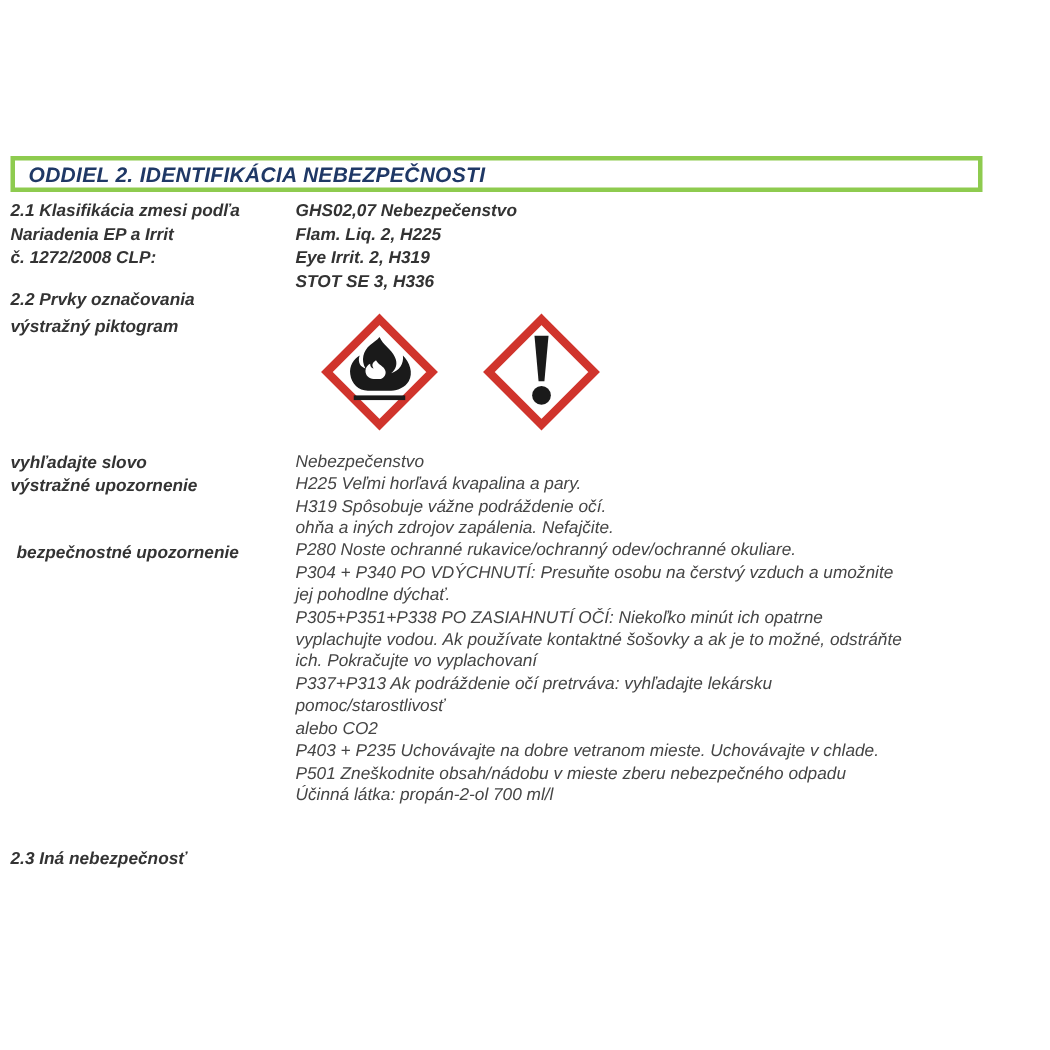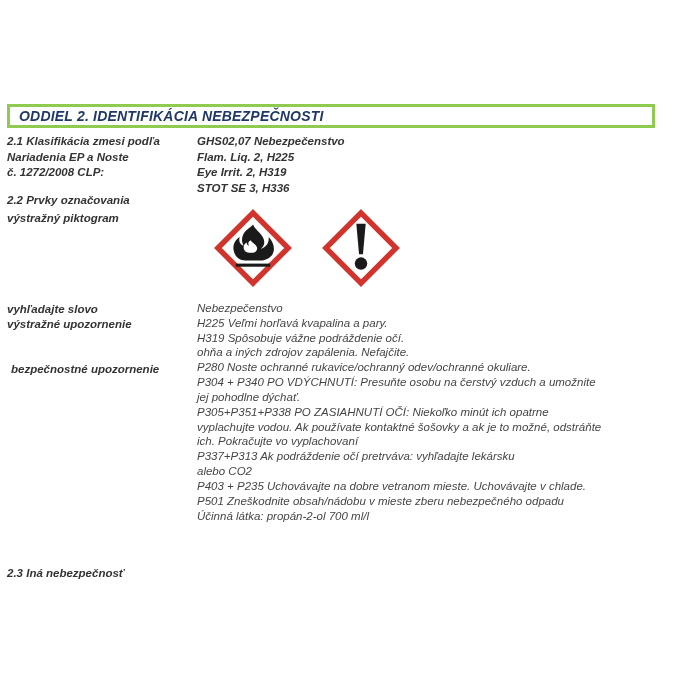--- a/index.html
+++ b/index.html
@@ -40,21 +40,21 @@
 </head>
 <body>
 
 <div class="page">
 
   <div class="section-header">
     <span class="title">ODDIEL 2. IDENTIFIKÁCIA NEBEZPEČNOSTI</span>
   </div>
 
   <div class="line bold cls-label" style="top:134px">2.1 Klasifikácia zmesi podľa</div>
-  <div class="line bold cls-label" style="top:149.5px">Nariadenia EP a Noste</div>
+  <div class="line bold cls-label" style="top:149.5px">Nariadenia EP a Irrit</div>
   <div class="line bold cls-label" style="top:165px">č. 1272/2008 CLP:</div>
 
   <div class="line bold cls-value" style="top:134px">GHS02,07 Nebezpečenstvo</div>
   <div class="line bold cls-value" style="top:149.5px">Flam. Liq. 2, H225</div>
   <div class="line bold cls-value" style="top:165px">Eye Irrit. 2, H319</div>
   <div class="line bold cls-value" style="top:180.5px">STOT SE 3, H336</div>
 
   <div class="line bold" style="left:7px;top:193px">2.2 Prvky označovania</div>
   <div class="line bold" style="left:7px;top:210.5px">výstražný piktogram</div>
 
@@ -86,19 +86,20 @@
     <div>H225 Veľmi horľavá kvapalina a pary.</div>
     <div>H319 Spôsobuje vážne podráždenie očí.</div>
     <div>ohňa a iných zdrojov zapálenia.  Nefajčite.</div>
     <div>P280 Noste ochranné rukavice/ochranný odev/ochranné okuliare.</div>
     <div>P304 + P340 PO VDÝCHNUTÍ: Presuňte osobu na čerstvý vzduch a umožnite</div>
     <div>jej pohodlne dýchať.</div>
     <div>P305+P351+P338 PO ZASIAHNUTÍ OČÍ: Niekoľko minút ich opatrne</div>
     <div>vyplachujte vodou. Ak používate kontaktné šošovky a ak je to možné, odstráňte</div>
     <div>ich. Pokračujte vo vyplachovaní</div>
     <div>P337+P313 Ak podráždenie očí pretrváva: vyhľadajte lekársku</div>
+    <div>pomoc/starostlivosť</div>
     <div>alebo CO2</div>
     <div>P403 + P235 Uchovávajte na dobre vetranom mieste. Uchovávajte v chlade.</div>
     <div>P501 Zneškodnite obsah/nádobu v mieste zberu nebezpečného odpadu</div>
     <div>Účinná látka: propán-2-ol 700 ml/l</div>
   </div>
 
 </div>
 
 </body></html>

